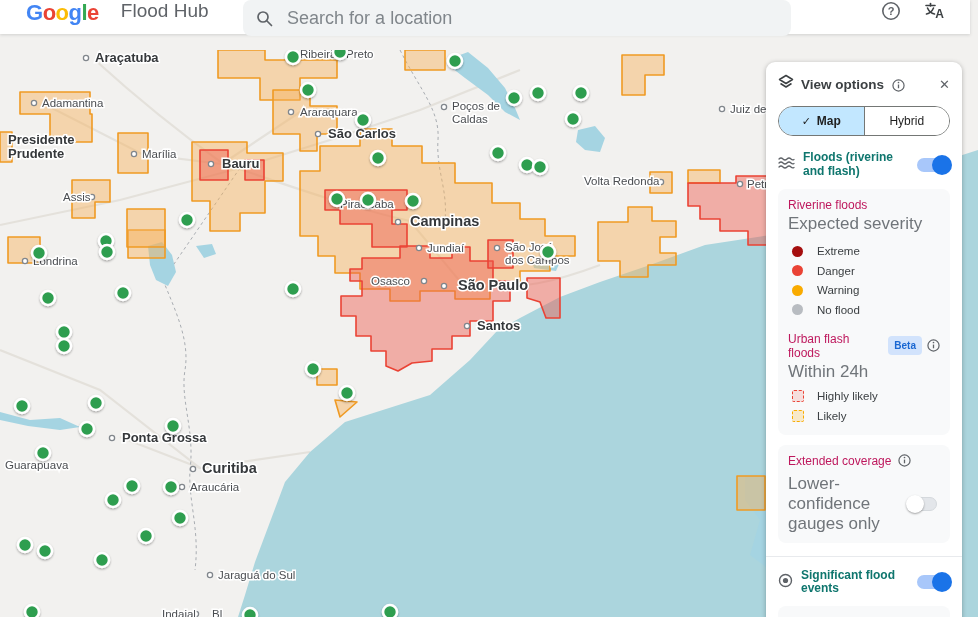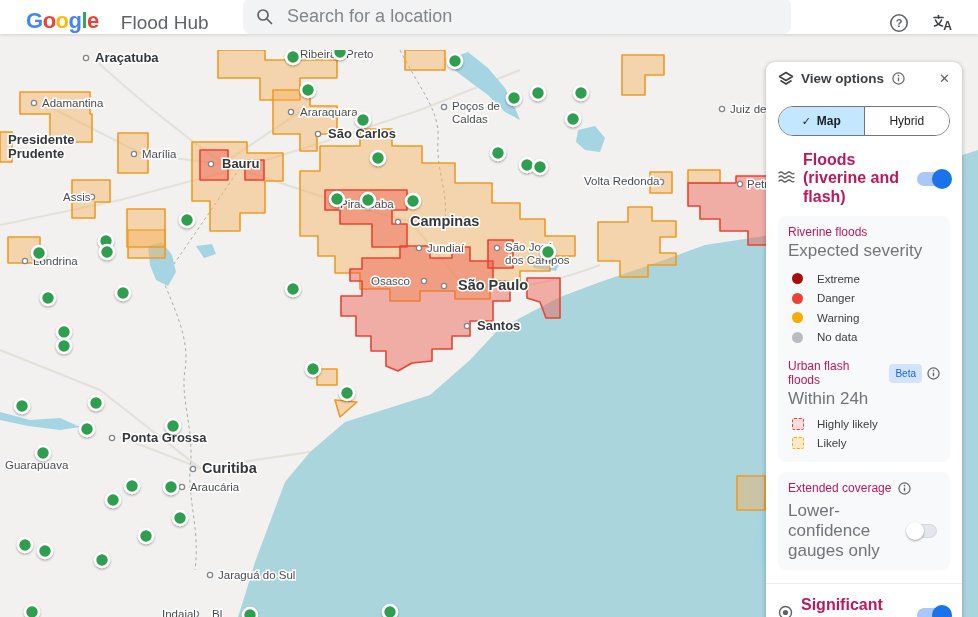--- a/index.html
+++ b/index.html
@@ -1,58 +1,58 @@
 <!DOCTYPE html>
 <html><head>
 <meta charset="utf-8">
 <style>
   html,body{margin:0;padding:0}
   body{width:978px;height:617px;overflow:hidden;position:relative;background:#f2f1ef;
        font-family:"Liberation Sans","DejaVu Sans",sans-serif;-webkit-font-smoothing:antialiased}
   
-  .topbar{position:absolute;top:0;left:0;right:0;height:34px;background:#fff;z-index:30;
-          display:flex;align-items:flex-end;box-shadow:0 1px 3px rgba(60,64,67,.18)}
+  .topbar{position:absolute;top:0;left:0;right:8px;height:34px;background:#fff;z-index:30;
+          display:flex;align-items:flex-start;box-shadow:0 1px 3px rgba(60,64,67,.18)}
   .logo{font-size:22px;font-weight:bold;margin-left:26px;letter-spacing:-0.5px}
   .logo span{display:inline-block}
   .apptitle{font-size:19px;color:#5f6368;margin-left:22px;white-space:nowrap}
   .search{margin-left:34px;width:548px;height:36px;background:#f1f3f4;border-radius:8px;
           display:flex;align-items:center;padding:0 12px;box-sizing:border-box}
   .search input{border:none;background:transparent;outline:none;font-size:18px;color:#202124;
                 width:100%;margin-left:10px;font-family:inherit}
   .search input::placeholder{color:#80868b}
   .tb-ico{width:22px;height:22px;display:flex;align-items:center;justify-content:center;color:#5f6368}
   .tb-right{margin-left:auto;margin-right:24px;display:flex;gap:22px;align-items:center}
   
   #map{position:absolute;top:50px;left:0;width:978px;height:567px}
   
   .panel{position:absolute;top:62px;right:16px;width:196px;background:#fff;border-radius:9px;
          box-shadow:0 1px 5px rgba(0,0,0,.28);z-index:20;padding:9px 12px 14px;box-sizing:border-box;
          height:604px;overflow:hidden;color:#3c4043}
-  .p-head{display:flex;align-items:flex-start;height:26px}
+  .p-head{display:flex;align-items:center;height:26px}
   .p-head .ttl{font-size:13.5px;font-weight:bold;color:#3c4043;margin-left:7px}
   .p-head .inf{margin-left:8px}
   .p-head .x{margin-left:auto;font-size:13px;color:#5f6368;cursor:pointer}
   .seg{margin-top:9px;display:flex;height:28px;border:1px solid #747775;border-radius:999px;overflow:hidden}
   .seg .s{flex:1;display:flex;align-items:center;justify-content:center;font-size:12px;color:#1f1f1f;cursor:pointer;background:#fff}
   .seg .s.sel{background:#c2e7ff;font-weight:bold}
   .seg .s.sel .ck{margin-right:6px;font-size:11px}
   .seg .s + .s{border-left:1px solid #747775}
   .prow{display:flex;align-items:center;margin-top:15px}
-  .prow .lbl{font-size:16px;font-weight:bold;color:#be185d;margin-left:8px;line-height:1.15}
+  .prow .lbl{font-size:12px;font-weight:bold;color:#0f766e;margin-left:8px;line-height:1.15}
   .prow .sp{flex:1}
   .card{background:#f8f9fa;border-radius:8px;margin-top:10px;padding:9px 10px;font-size:12px}
   .card .h{font-weight:normal;font-size:12px;color:#be185d}
   .card .sub{color:#70757a;font-size:17px;margin-top:2px}
   .leg-row{display:flex;align-items:center;height:19.5px;margin-left:4px}
   .leg-rows{margin-top:8px}
   .dot{width:11px;height:11px;border-radius:50%;flex:none}
   .sq{width:12px;height:12px;border-radius:2px;flex:none;box-sizing:border-box}
   .leg-lab{font-size:11.5px;color:#3c4043;margin-left:14px}
   .leg-row .sp{flex:1}
-  .beta{background:#d2e3fc;color:#1967d2;font-size:10px;font-weight:normal;border-radius:4px;
+  .beta{background:#d2e3fc;color:#1967d2;font-size:10px;font-weight:bold;border-radius:4px;
         padding:4px 6px;margin-left:6px}
   .inf{width:13px;height:13px;flex:none;color:#5f6368}
   .pdiv{border:none;border-top:1px solid #e8eaed;margin:13px -12px 0}
   
   .sw{width:34px;height:20px;position:relative;flex:none;cursor:pointer}
   .sw .tr{position:absolute;left:1px;right:3px;top:3px;bottom:3px;border-radius:8px}
   .sw .kn{position:absolute;border-radius:50%}
   .sw.on .tr{background:#a8c7fa}
   .sw.on .kn{width:20px;height:20px;right:-2px;top:0;background:#1a73e8}
   .sw.off .tr{background:#e3e6ea;border:1px solid #d5d9dd}
@@ -308,21 +308,21 @@
         <div class="leg-row">
           <span class="dot" style="background:#ea4335"></span>
                  <span class="leg-lab">Danger</span>
         </div>
         <div class="leg-row">
           <span class="dot" style="background:#f9ab00"></span>
                  <span class="leg-lab">Warning</span>
         </div>
         <div class="leg-row">
           <span class="dot" style="background:#b8bcc1"></span>
-                 <span class="leg-lab">No data</span>
+                 <span class="leg-lab">No flood</span>
         </div>
       </div>
 
     <div style="margin-top:12px;display:flex;align-items:center">
       <span class="h">Urban flash floods</span>
       <span class="beta">Beta</span>
       <span class="inf" style="margin-left:5px">
         <svg width="13" height="13" viewBox="0 0 14 14">
             <circle cx="7" cy="7" r="6" fill="none" stroke="#5f6368" stroke-width="1.3"></circle>
             <line x1="7" y1="6" x2="7" y2="10" stroke="#5f6368" stroke-width="1.4"></line>

